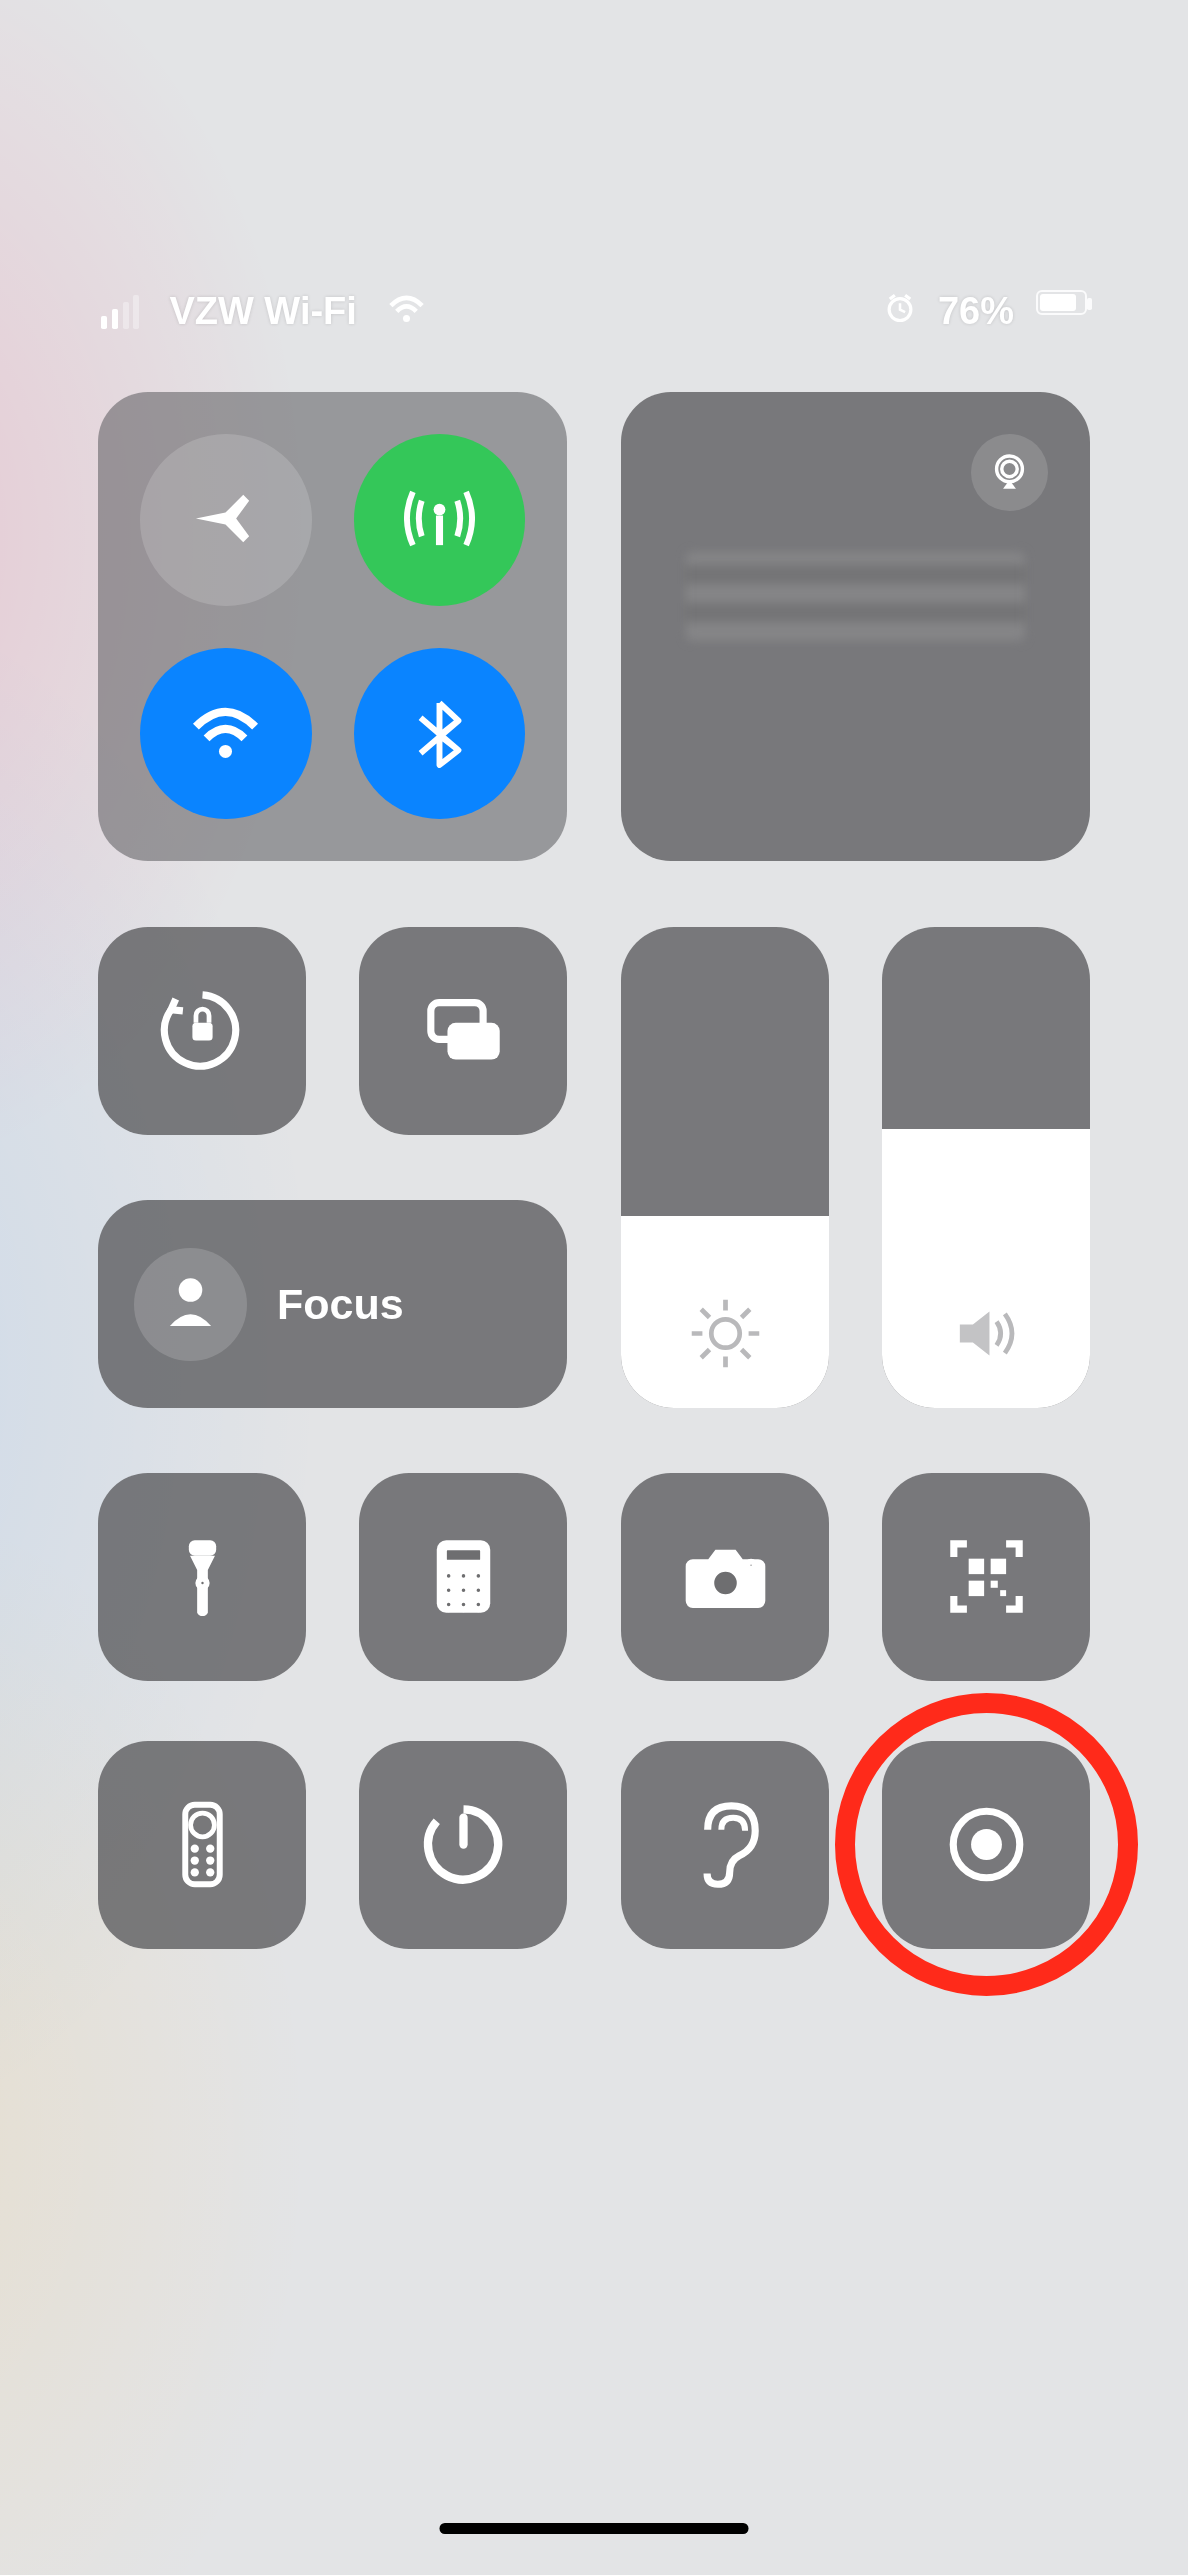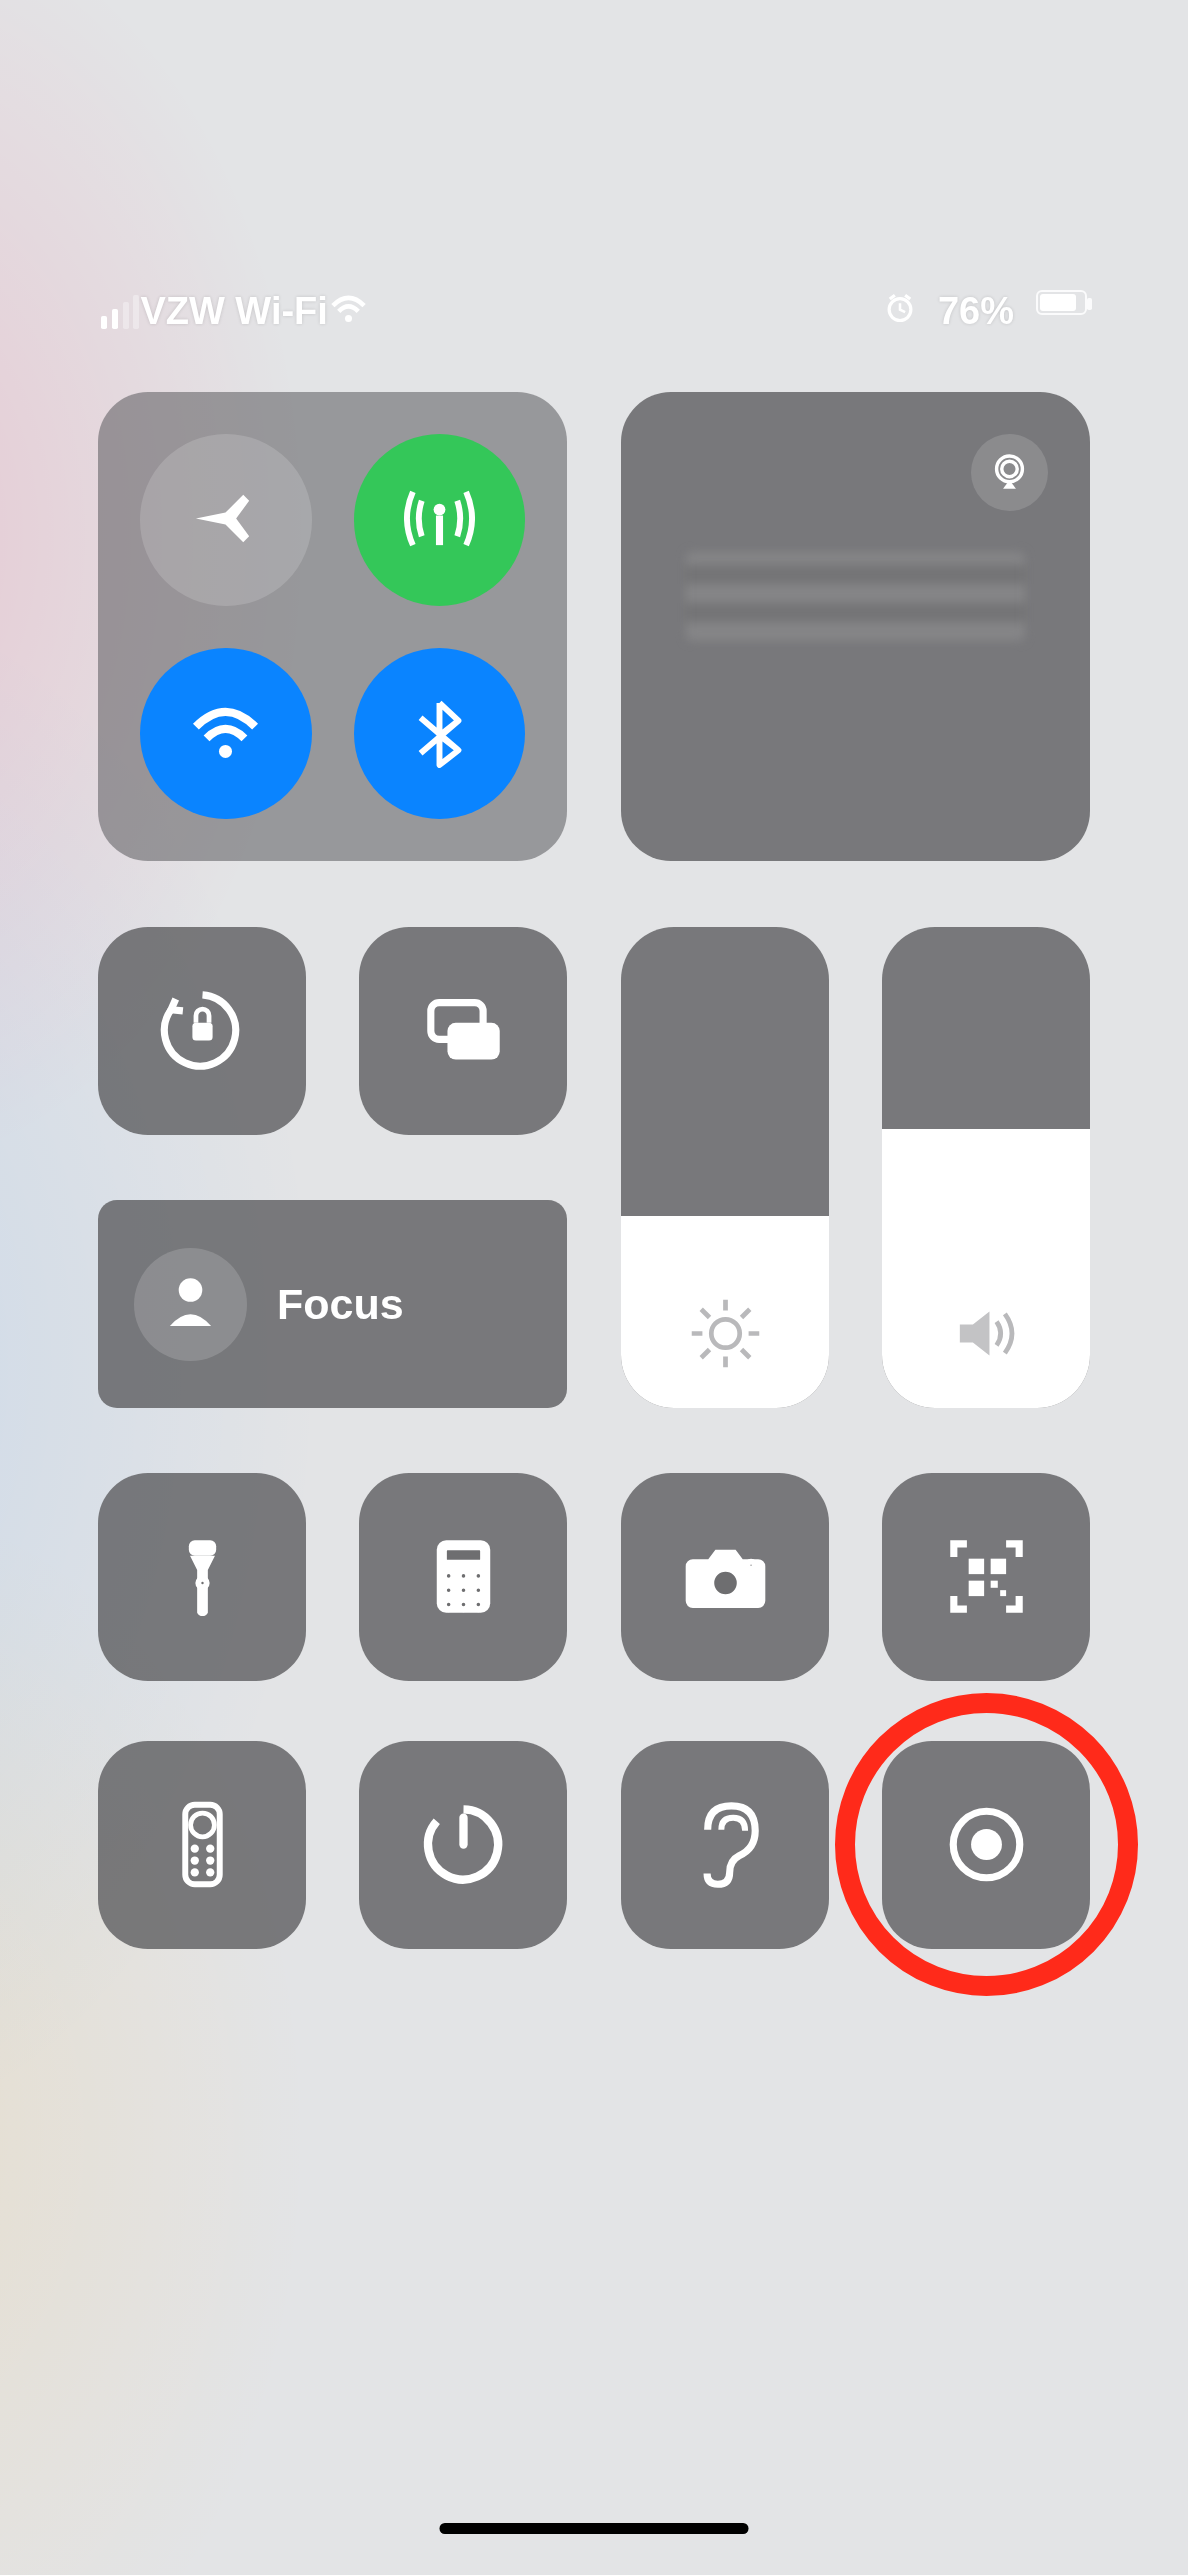--- a/index.html
+++ b/index.html
@@ -33,21 +33,21 @@
     height: 83px;
     display: flex;
     align-items: center;
     justify-content: space-between;
     padding: 0 101px;
     color: #fff;
     font-weight: 600;
     font-size: 38px;
     text-shadow: 0 0 3.6px rgba(0,0,0,.15);
   }
-  .status-left { display:flex; align-items:center; gap:1px; }
+  .status-left { display:flex; align-items:center; gap:30px; }
   .status-right { display:flex; align-items:flex-start; gap:22px; }
   .sig-bars { display:flex; align-items:flex-end; gap:4.8px; }
   .sig-bars span { width:6px; background:rgba(255,255,255,.35); border-radius:1.8px; }
   .sig-bars span:nth-child(1){height:13px;}
   .sig-bars span:nth-child(2){height:20px;}
   .sig-bars span:nth-child(3){height:27px;}
   .sig-bars span:nth-child(4){height:34px;}
   .sig-bars span.on{background:#fff;}
   .wifi-mark svg{width:39px;height:39px;}
   .alarm svg{width:32px;height:32px;}
@@ -113,21 +113,21 @@
 
   
   .sq { width:208px;height:208px;border-radius:50px;}
   .lock-tile   { left:0;    top:535px; }
   .mirror-tile { left:261px;top:535px; }
 
   
   .focus-tile {
     left:0; top:808px; width:469px; height:208px;
     justify-content:flex-start; padding-left:36px; gap:30px;
-    color:#fff;font-size:43px;font-weight:600;border-radius:19px;
+    color:#fff;font-size:43px;font-weight:600;
   }
   .focus-tile .avatar{
     width:113px;height:113px;border-radius:50%;background:rgba(255,255,255,.16);
     display:flex;align-items:center;justify-content:center;
   }
   .focus-tile .avatar svg{width:59px;height:59px;fill:#fff;stroke:none;}
 
   
   .slider {
     position:absolute;width:208px;height:481px;top:535px;border-radius:53px;overflow:hidden;

